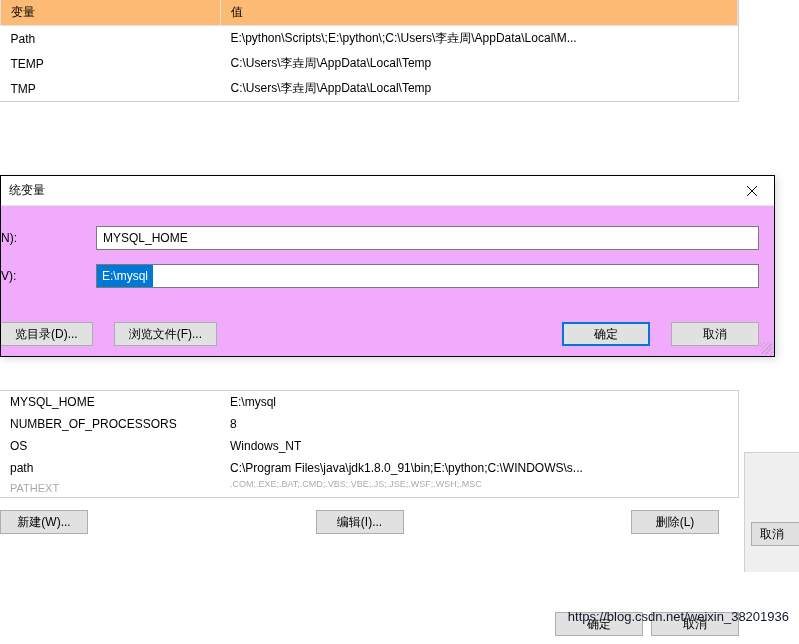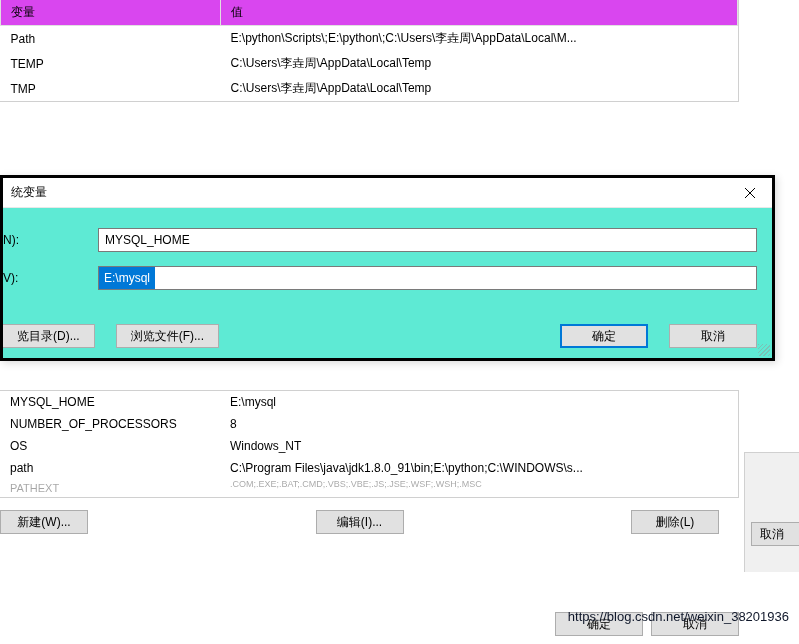--- a/index.html
+++ b/index.html
@@ -14,21 +14,21 @@
       color: #000;
     }
     .env-table {
       width: 100%;
       border-collapse: collapse;
     }
     .env-table th {
       text-align: left;
       font-weight: normal;
       padding: 4px 10px;
-      background: #d946ef;
+      background: #fdba74;
       border: 1px solid #e0e0e0;
       border-top: none;
     }
     .env-table td {
       padding: 4px 10px;
       border: none;
     }
     .env-table tr.data-row td {
       background: #fff;
     }
@@ -43,22 +43,22 @@
       border: 1px solid #d0d0d0;
       border-top: none;
       border-left: none;
     }
     
     .dialog {
       position: absolute;
       top: 175px;
       left: 0;
       width: 775px;
-      background: #5eead4;
-      border: 3px solid #000000;
+      background: #f0abfc;
+      border: 1px solid #000000;
       box-shadow: 2px 2px 8px rgba(0,0,0,0.15);
     }
     .dialog-titlebar {
       height: 30px;
       background: #fff;
       display: flex;
       align-items: center;
       justify-content: space-between;
       padding: 0 0 0 8px;
       border-bottom: 1px solid #e8e8e8;

